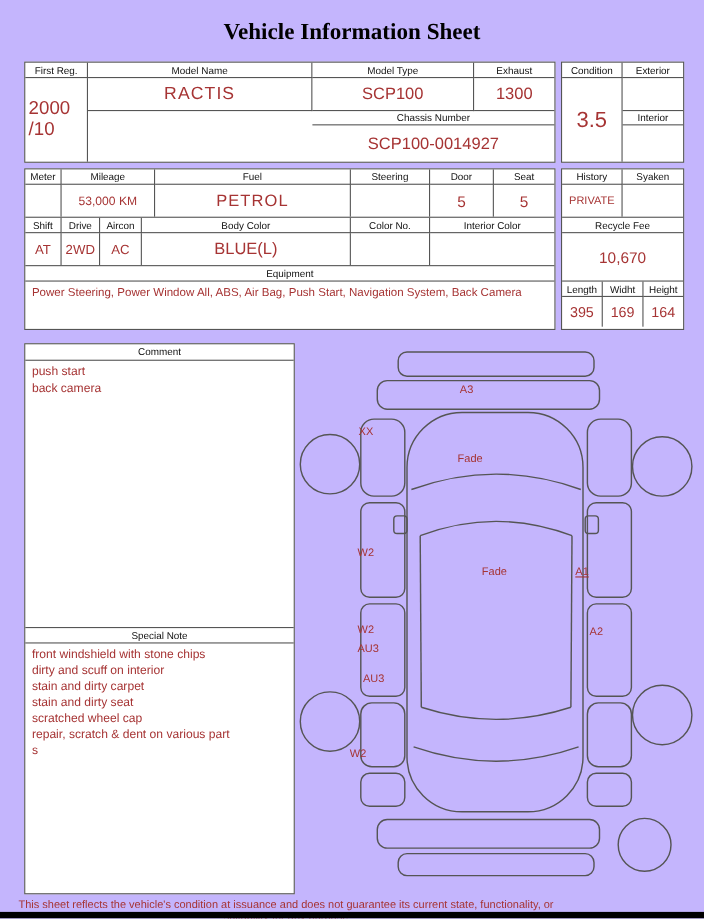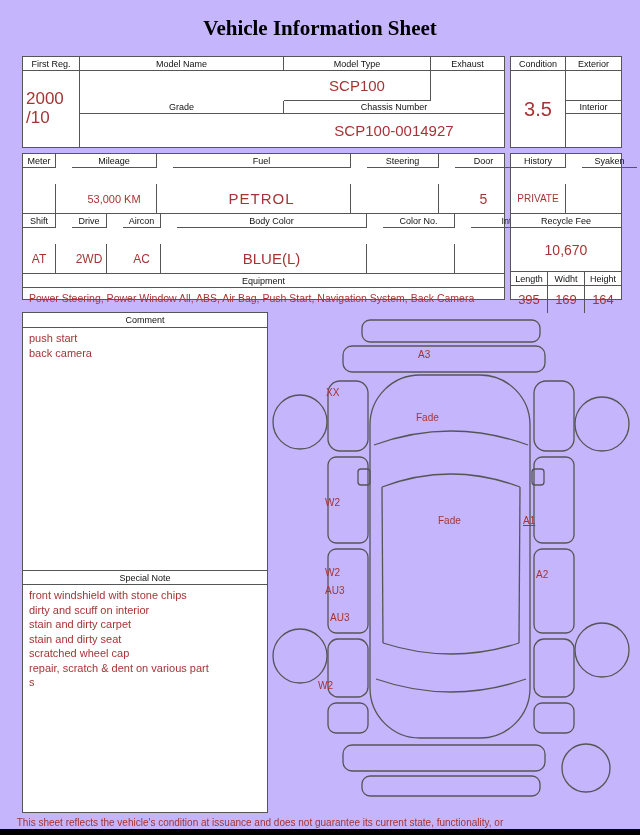--- a/index.html
+++ b/index.html
@@ -8,21 +8,21 @@
   .sheet{position:relative;width:640px;height:835px;background:#c4b5fd;overflow:hidden;}
   .title{position:absolute;top:16px;left:0;width:640px;text-align:center;
          font-family:"Liberation Serif",serif;font-size:21px;font-weight:700;color:#000;}
   .box{position:absolute;border:1px solid var(--line);background:#fff;}
   .g{display:grid;}
   .c{display:flex;align-items:center;justify-content:center;overflow:hidden;white-space:nowrap;}
   .lb{font-size:9px;color:#111;}
   .rv{color:var(--red);}
   .bR{border-right:1px solid var(--line);}
   .bB{border-bottom:1px solid var(--line);}
-  .band{border-bottom:1px solid var(--line);gap:16px;}
+  .band{border-bottom:1px solid var(--line);}
   .pad{padding:3px 6px;}
   .mark{position:absolute;font-size:10px;color:var(--red);white-space:nowrap;}
   .note-line{font-size:11px;color:var(--red);line-height:1.32;white-space:nowrap;}
   .footer{position:absolute;top:817px;left:0;width:520px;text-align:center;
           font-size:10px;color:var(--red);}
   .bottombar{position:absolute;top:829px;left:0;width:640px;height:6px;background:#000;}
   svg{display:block;}
 </style>
 </head>
 <body>
@@ -34,23 +34,24 @@
   <div class="box g" style="left:22px;top:56px;width:483px;height:92px;grid-template-columns:57px 204px 147px 73px;grid-template-rows:14px 30px 13px 33px;">
     <div class="c lb bR bB" style="grid-column:1;grid-row:1">First Reg.</div>
     <div class="c lb bR bB" style="grid-column:2;grid-row:1">Model Name</div>
     <div class="c lb bR bB" style="grid-column:3;grid-row:1">Model Type</div>
     <div class="c lb bB" style="grid-column:4;grid-row:1">Exhaust</div>
 
     <div class="bR rv" style="grid-column:1;grid-row:2/5;display:flex;flex-direction:column;justify-content:center;padding-left:3px;font-size:17px;line-height:1.1;">
       <div>2000</div>
       <div>/10</div>
     </div>
+    <div class="c rv bR bB" style="grid-column:2;grid-row:2;font-size:16px;letter-spacing:1px;">RACTIS</div>
     <div class="c rv bR bB" style="grid-column:3;grid-row:2;font-size:15px;">SCP100</div>
+    <div class="c rv bB" style="grid-column:4;grid-row:2;font-size:15px;">1300</div>
 
-    <div class="c lb bR bB" style="grid-column:2;grid-row:3">Grade</div>
     <div class="c lb bB" style="grid-column:3/5;grid-row:3">Chassis Number</div>
 
     <div class="c rv" style="grid-column:3/5;grid-row:4;font-size:15px;">SCP100-0014927</div>
   </div>
 
   <div class="box g" style="left:510px;top:56px;width:112px;height:92px;grid-template-columns:55px 55px;grid-template-rows:14px 30px 13px 33px;">
     <div class="c lb bR bB" style="grid-column:1;grid-row:1">Condition</div>
     <div class="c lb bB" style="grid-column:2;grid-row:1">Exterior</div>
     <div class="c rv bR" style="grid-column:1;grid-row:2/5;font-size:20px;">3.5</div>
     <div class="c rv bB" style="grid-column:2;grid-row:2;font-size:11px;"></div>

